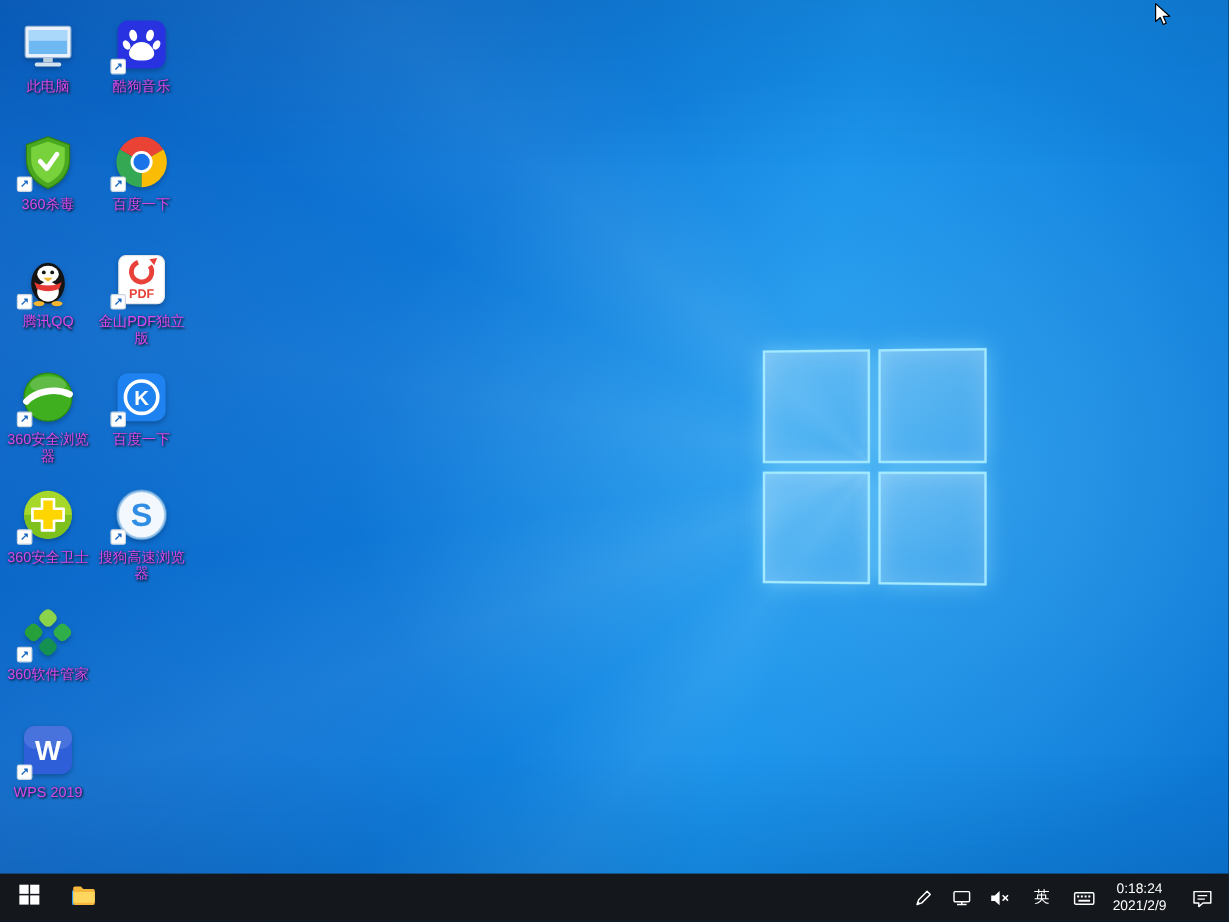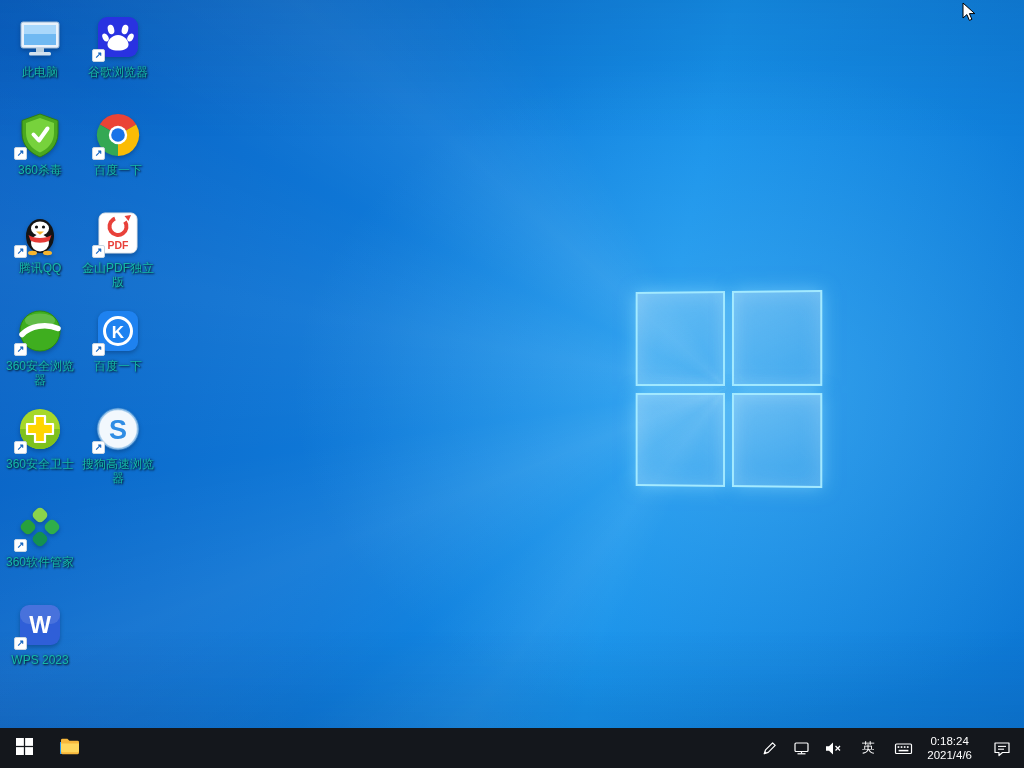--- a/index.html
+++ b/index.html
@@ -48,21 +48,21 @@
   .cell { width:78px; display:flex; flex-direction:column; align-items:center; padding-top:7px; box-sizing:border-box; }
   .ic { position:relative; width:48px; height:48px; }
   .ic svg { display:block; width:48px; height:48px; filter: drop-shadow(0 2px 2px rgba(0,30,70,0.35)); }
   .badge {
     position:absolute; left:-2px; bottom:-1px; width:13px; height:13px;
     background:#fff; border:1px solid #c9d6e2; border-radius:2px; box-sizing:border-box;
     color:#1565c0; font-size:9px; line-height:11px; text-align:center; font-weight:bold;
   }
   .lbl {
     margin-top:4px; max-width:76px; text-align:center;
-    font-size:12px; line-height:14px; color:#14b8a6; word-break:break-all;
+    font-size:12px; line-height:14px; color:#d946ef; word-break:break-all;
     text-shadow: 1px 1px 2px rgba(0,0,0,0.85), 0 0 3px rgba(0,0,0,0.45);
   }
 
   
   .taskbar {
     position:absolute; left:0; bottom:0; width:1024px; height:40px;
     background:#14171c; display:flex; align-items:stretch; z-index:5;
   }
   .tb-btn { display:flex; align-items:center; justify-content:center; height:40px; }
   .start { width:48px; }
@@ -180,36 +180,36 @@
 
     <div class="cell">
       <div class="ic">
         <svg viewBox="0 0 48 48">
           <rect x="4" y="4" width="40" height="40" rx="9" fill="#2f5fd8"></rect>
           <rect x="4" y="4" width="40" height="19" rx="9" fill="rgba(255,255,255,0.12)"></rect>
           <text x="24" y="32" font-size="23" font-weight="bold" fill="#fff" text-anchor="middle" font-family="Liberation Sans, sans-serif">W</text>
         </svg>
         <span class="badge">↗</span>
       </div>
-      <div class="lbl">WPS 2023</div>
+      <div class="lbl">WPS 2019</div>
     </div>
 
     <div class="cell">
       <div class="ic">
         <svg viewBox="0 0 48 48">
           <rect x="4" y="4" width="40" height="40" rx="9" fill="#2932e1"></rect>
           <ellipse cx="17" cy="16.5" rx="3.2" ry="4.8" fill="#fff" transform="rotate(-14 17 16.5)"></ellipse>
           <ellipse cx="31" cy="16.5" rx="3.2" ry="4.8" fill="#fff" transform="rotate(14 31 16.5)"></ellipse>
           <ellipse cx="11.5" cy="24.5" rx="2.8" ry="4.2" fill="#fff" transform="rotate(-30 11.5 24.5)"></ellipse>
           <ellipse cx="36.5" cy="24.5" rx="2.8" ry="4.2" fill="#fff" transform="rotate(30 36.5 24.5)"></ellipse>
           <path d="M24,22 C18,22 13.5,27.5 13.5,31.5 C13.5,35.5 18,37.5 24,37.5 C30,37.5 34.5,35.5 34.5,31.5 C34.5,27.5 30,22 24,22 Z" fill="#fff"></path>
         </svg>
         <span class="badge">↗</span>
       </div>
-      <div class="lbl">谷歌浏览器</div>
+      <div class="lbl">酷狗音乐</div>
     </div>
 
     <div class="cell">
       <div class="ic">
         <svg viewBox="0 0 48 48">
           <path d="M24,24 L5.81,13.5 A21,21 0 0 1 42.19,13.5 Z" fill="#ea4335"></path>
           <path d="M24,24 L5.81,13.5 A21,21 0 0 0 24,45 Z" fill="#34a853"></path>
           <path d="M24,24 L24,45 A21,21 0 0 0 42.19,13.5 Z" fill="#fbbc05"></path>
           <circle cx="24" cy="24" r="9.2" fill="#fff"></circle>
           <circle cx="24" cy="24" r="6.8" fill="#1a73e8"></circle>
@@ -322,21 +322,21 @@
             <rect x="6.7" y="6.2" width="1.7" height="1.7" fill="#fff"></rect>
             <rect x="9.8" y="6.2" width="1.7" height="1.7" fill="#fff"></rect>
             <rect x="12.9" y="6.2" width="1.7" height="1.7" fill="#fff"></rect>
             <rect x="4.6" y="9.8" width="9.8" height="1.6" fill="#fff"></rect>
           </svg>
         </span>
       </div>
 
       <div class="clock">
         <span>0:18:24</span>
-        <span>2021/4/6</span>
+        <span>2021/2/9</span>
       </div>
 
       <div class="tray-btn action">
         <span>
           <svg width="18" height="17" viewBox="0 0 18 17">
             <path d="M2,3 h14 v9.5 h-6.5 l-3.5,3 v-3 h-4 z" fill="none" stroke="#fff" stroke-width="1.2" stroke-linejoin="round"></path>
             <line x1="5" y1="6.4" x2="13" y2="6.4" stroke="#fff" stroke-width="1.1"></line>
             <line x1="5" y1="9.2" x2="11" y2="9.2" stroke="#fff" stroke-width="1.1"></line>
           </svg>
         </span>

